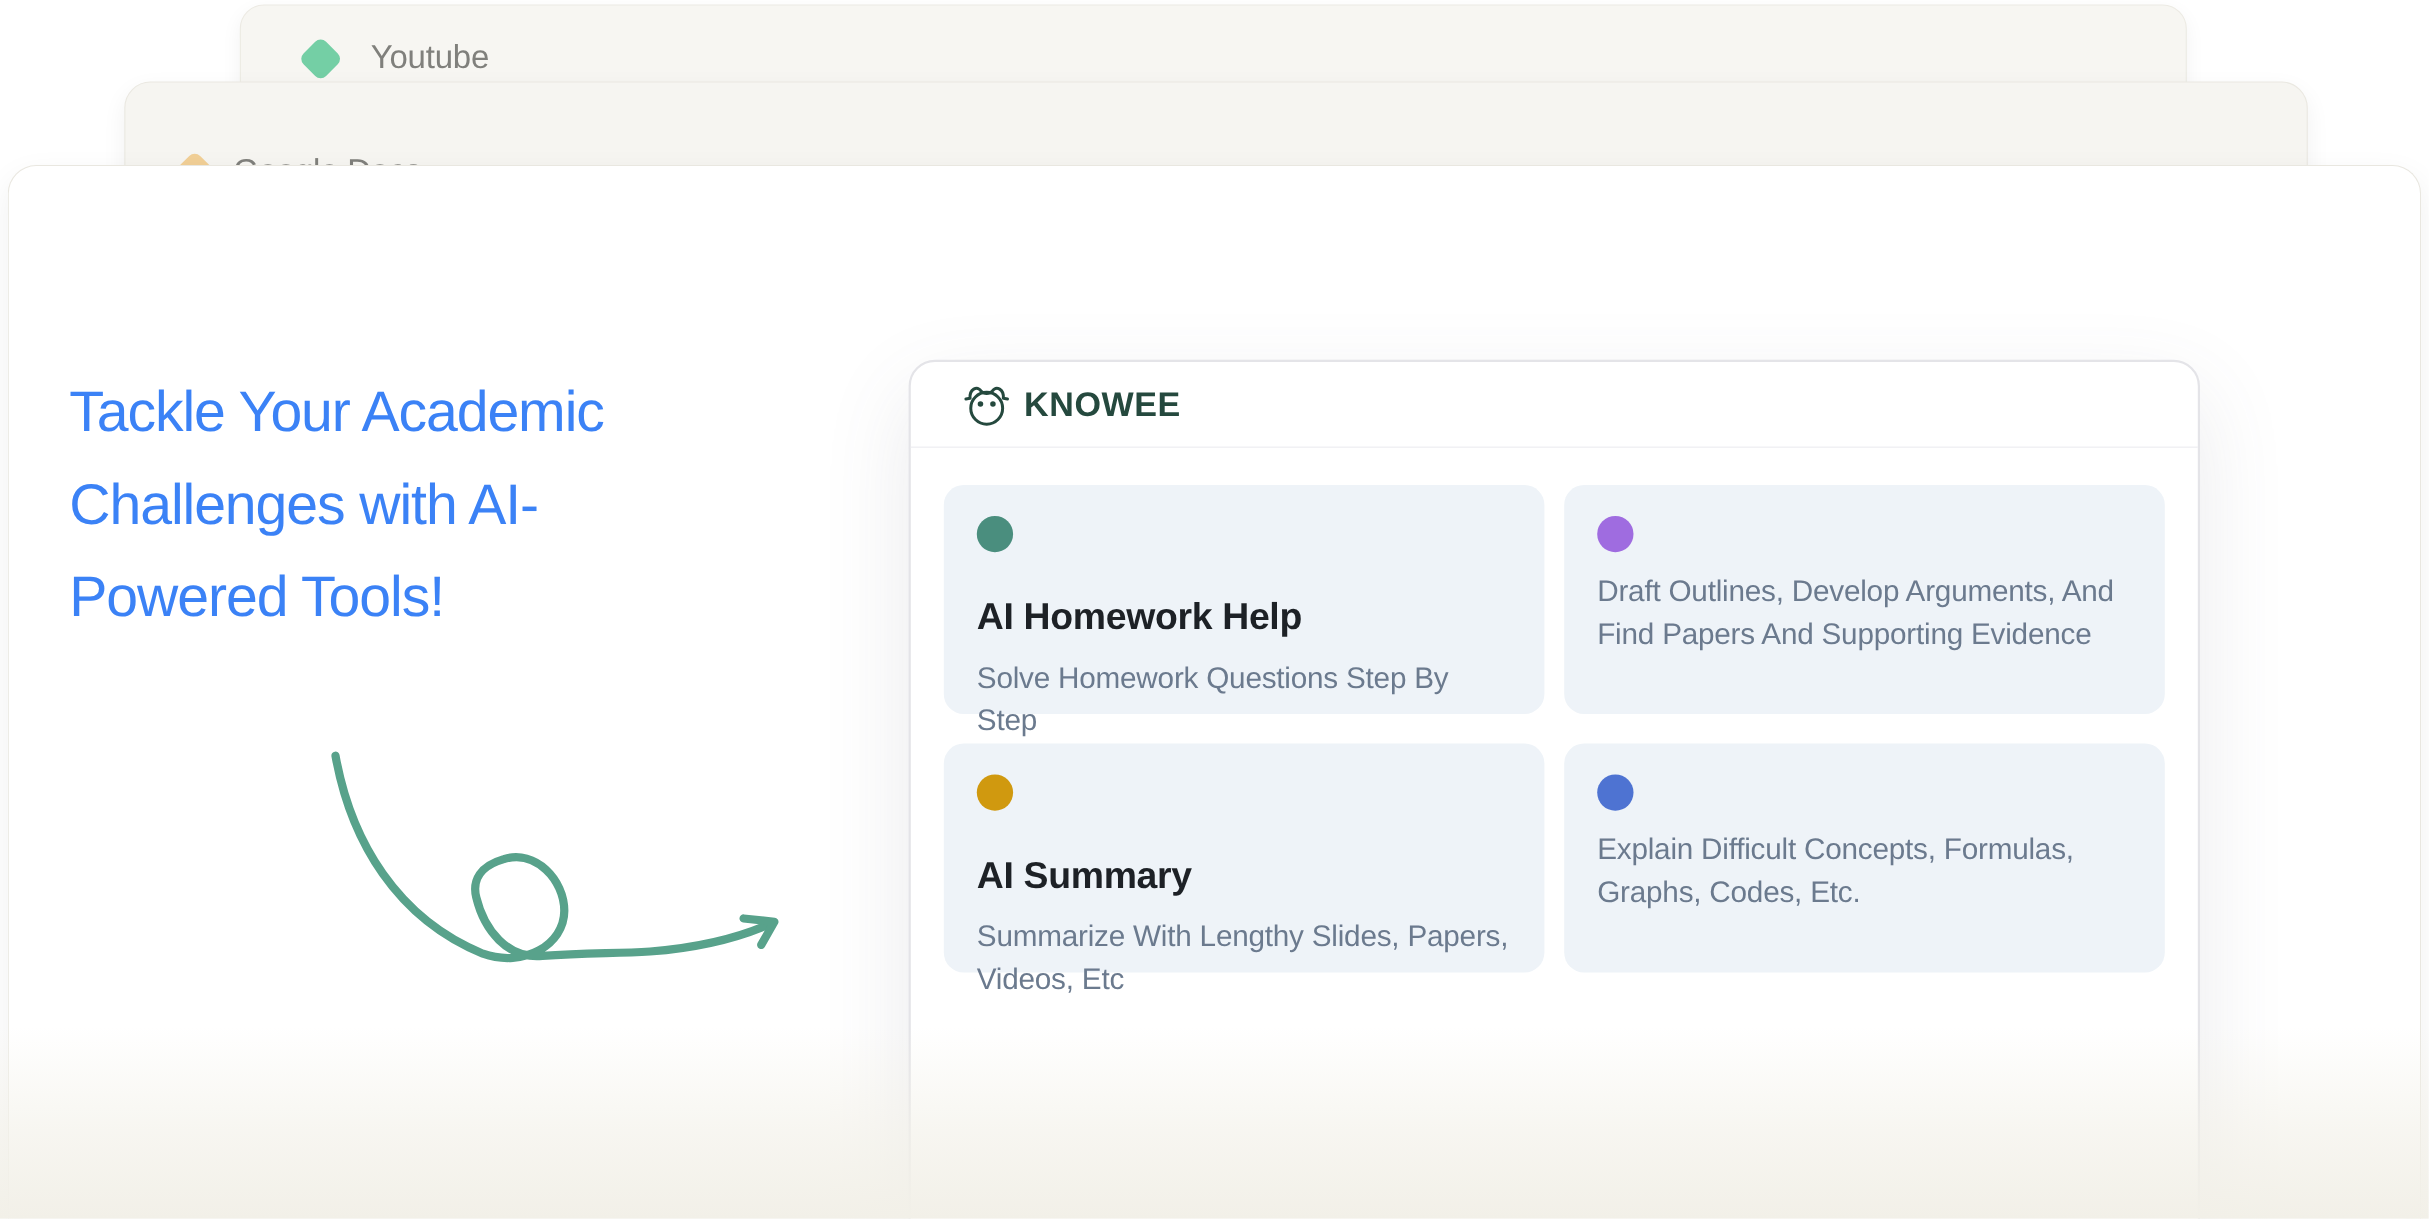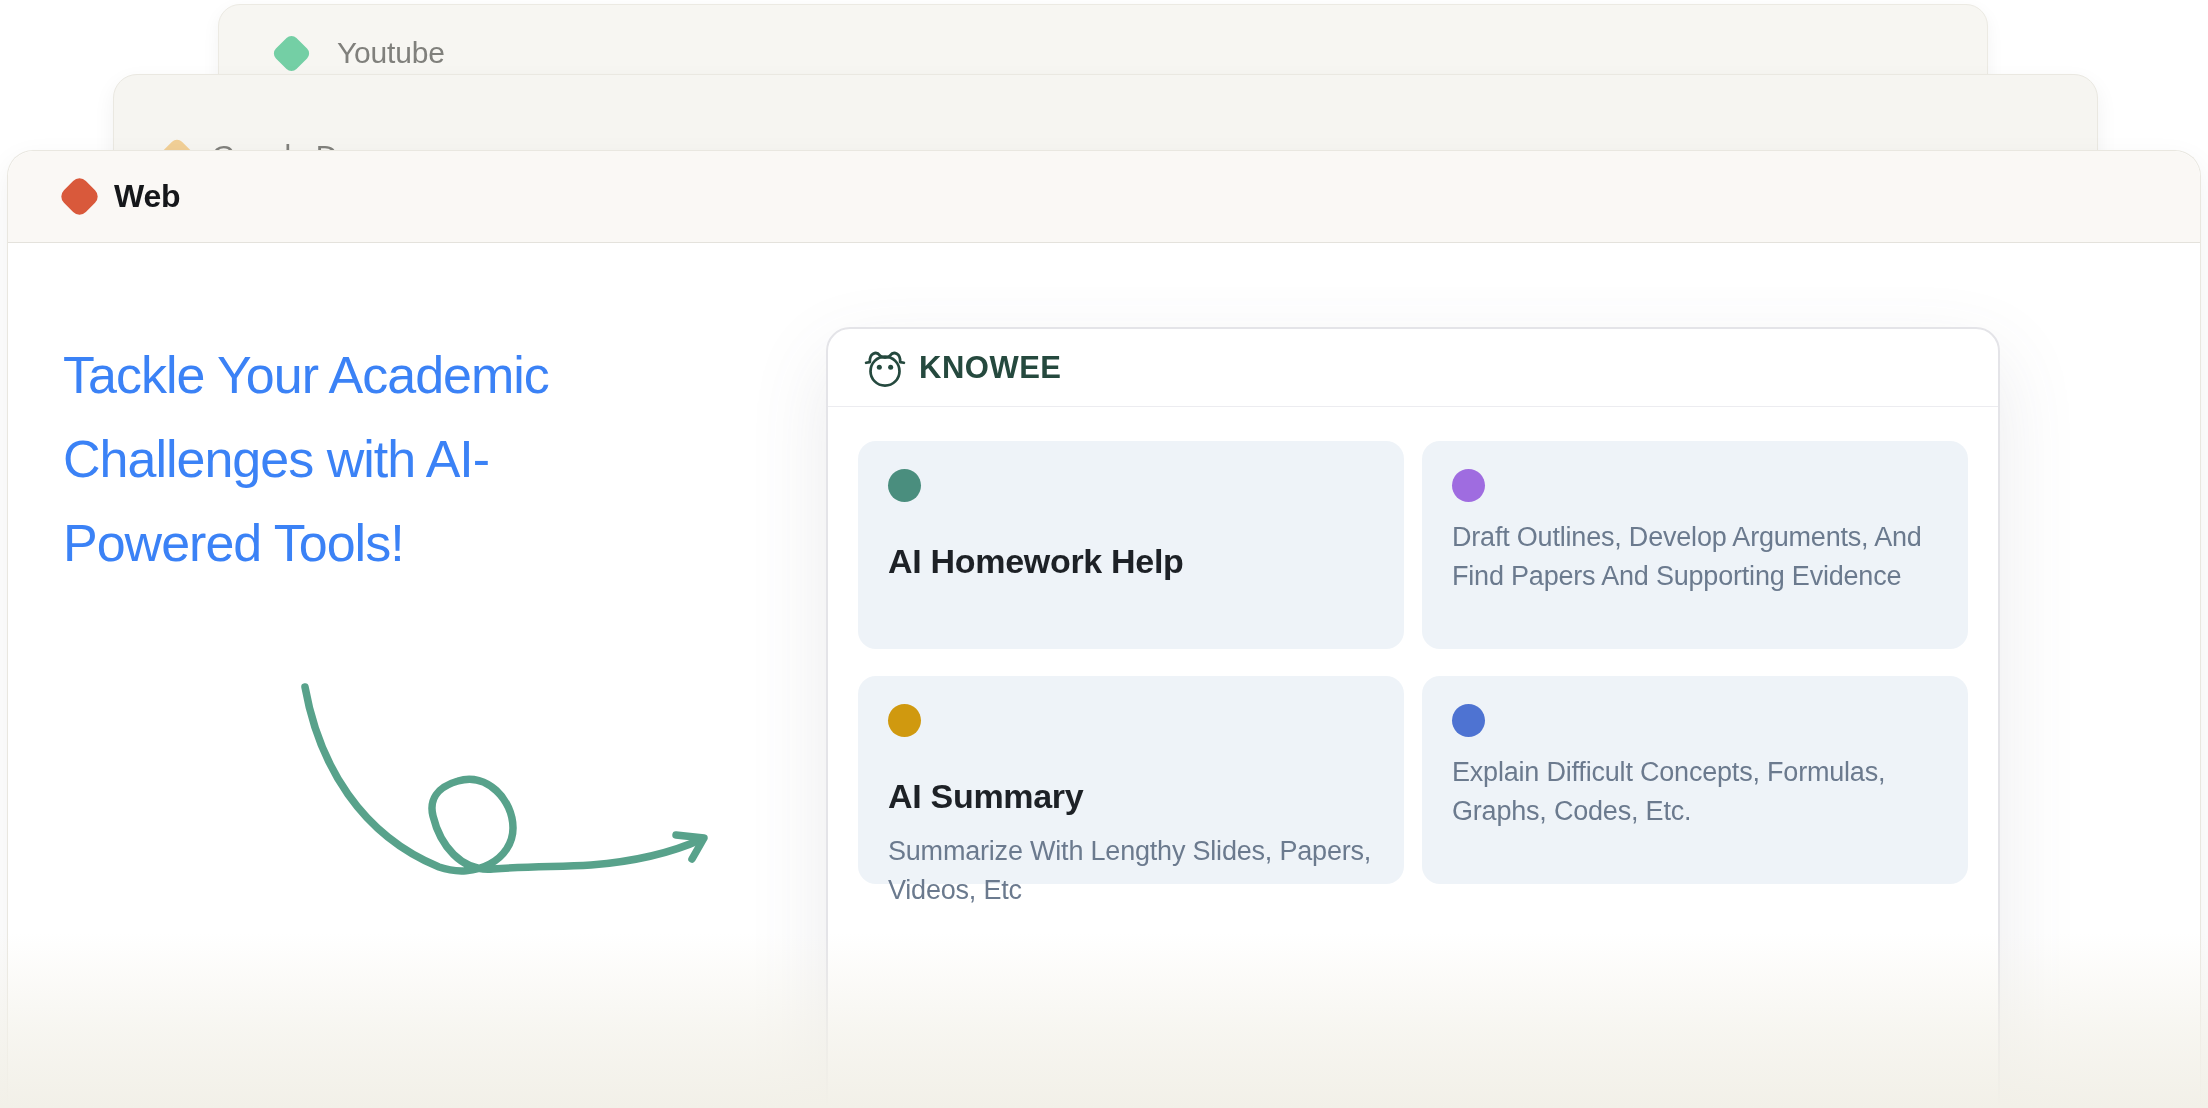--- a/index.html
+++ b/index.html
@@ -60,21 +60,21 @@
   .arrow-wrap { position:absolute; left:283px; top:522px; width:430px; height:220px; }
 
   
   .panel {
     position:absolute; left:818px; top:176px; width:1174px; height:980px;
     background:#ffffff; border:2px solid #e4e4e8; border-radius:24px;
     box-shadow:0 30px 80px rgba(90,90,110,0.12);
   }
   .panel-header {
     height:78px; display:flex; align-items:center; gap:13px;
-    padding-left:36px; border-bottom:1px solid #ececf0;
+    padding-left:48px; border-bottom:1px solid #ececf0;
   }
   .brand { font-size:31px; font-weight:800; letter-spacing:0.5px; }
   .owl { width:42px; height:42px; display:block; }
 
   .cards {
     display:grid; grid-template-columns:1fr 1fr;
     gap:27px 18px; padding:34px 30px 0 30px;
   }
   .card {
     height:208px; background:#eef3f8; border-radius:18px;
@@ -109,24 +109,20 @@
 </div>
 
 <div class="tab-card tab-docs">
   <div class="tab-row">
     <span class="diamond" style="background-color: rgb(241, 207, 150);"></span>
     <span class="tab-label-muted">Google Docs</span>
   </div>
 </div>
 
 <div class="tab-card tab-web">
-  <div class="web-header">
-    <span class="diamond" style="background-color: rgb(217, 89, 59);"></span>
-    <span class="tab-label-active">Web</span>
-  </div>
 
   <div class="headline" style="color: #3b82f6;">
     <div>Tackle Your Academic</div>
     <div>Challenges with AI-</div>
     <div>Powered Tools!</div>
   </div>
 
   <div class="arrow-wrap" style="color: rgb(88, 162, 139);">
     <svg width="430" height="220" viewBox="0 0 430 220" fill="none">
       <path d="M 14 14
@@ -149,20 +145,21 @@
         <circle cx="14.6" cy="19.3" r="2.4" fill="currentColor"></circle>
         <circle cx="25.4" cy="19.3" r="2.4" fill="currentColor"></circle>
       </svg>
       <span class="brand">KNOWEE</span>
     </div>
 
     <div class="cards">
       <div class="card">
         <div class="card-dot" style="background-color: rgb(74, 142, 126);"></div>
         <div class="card-title">AI Homework Help</div>
+        <div class="card-desc">Solve Homework Questions Step By Step</div>
       </div>
 
       <div class="card">
         <div class="card-dot" style="background-color: rgb(159, 108, 224);"></div>
         <div class="card-desc">Draft Outlines, Develop Arguments, And Find Papers And Supporting Evidence</div>
       </div>
 
       <div class="card">
         <div class="card-dot" style="background-color: rgb(208, 153, 15);"></div>
         <div class="card-title">AI Summary</div>

